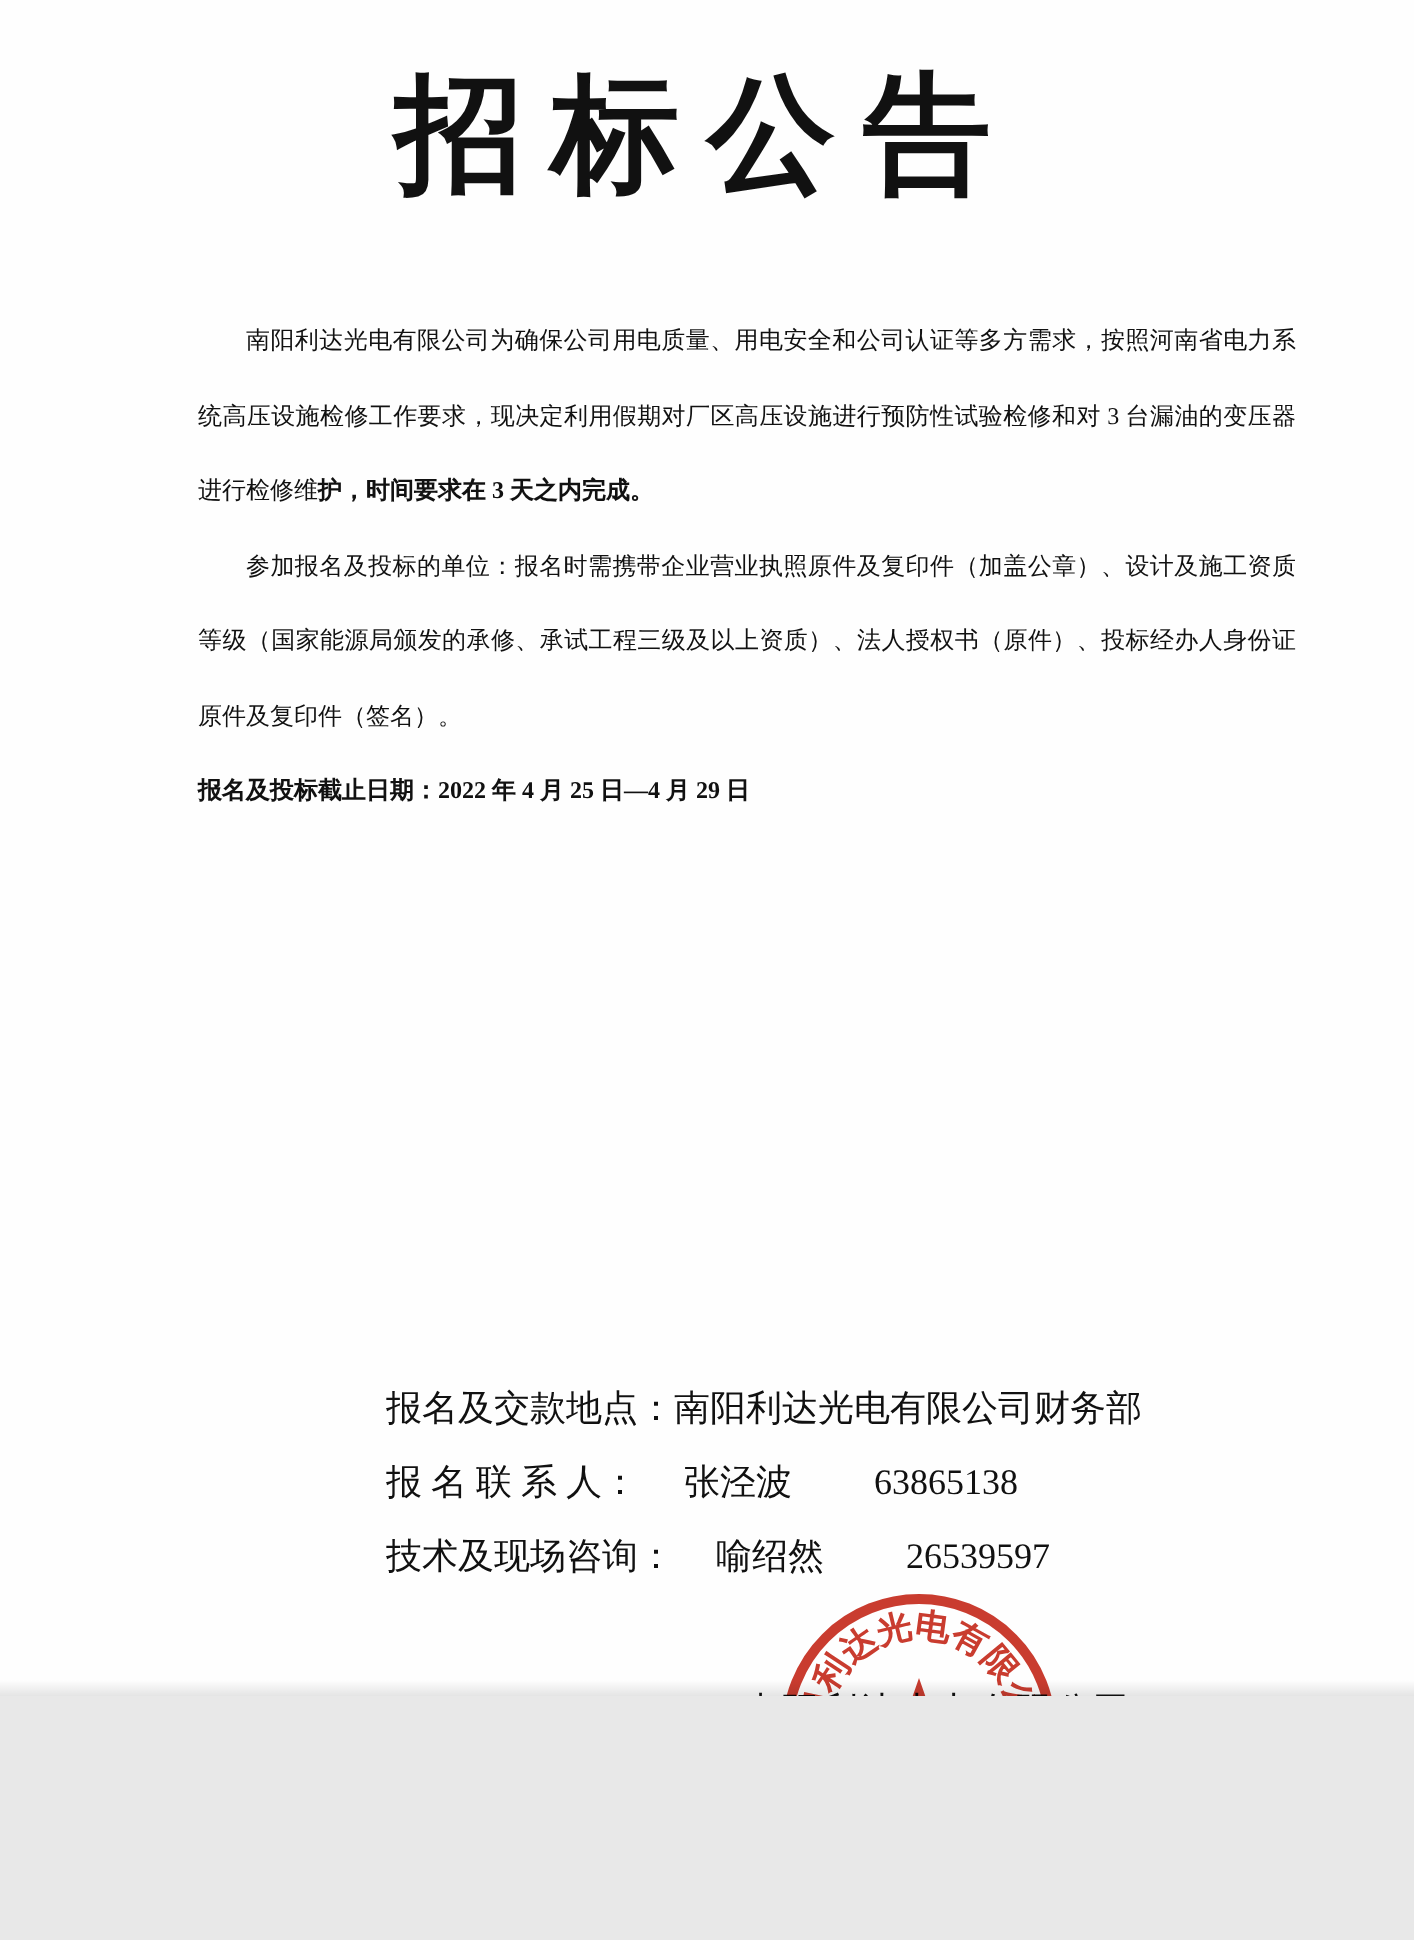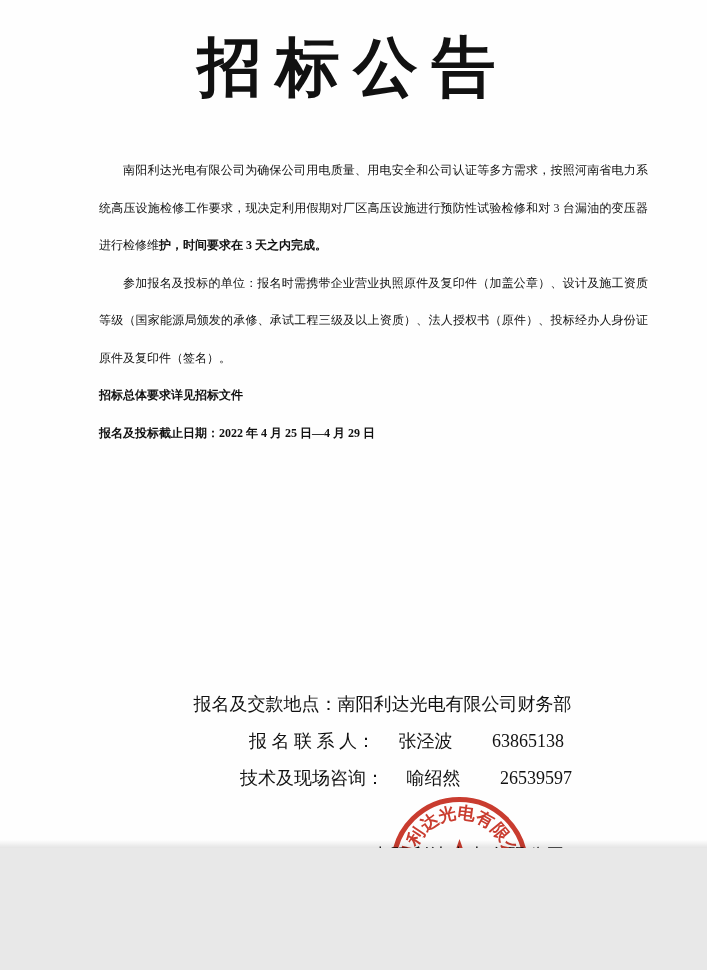--- a/index.html
+++ b/index.html
@@ -17,22 +17,22 @@
     position:absolute; left:99px; width:549px; top:152px;
     font-size:12px; line-height:37.5px; text-align:justify;
   }
   .content p{margin:0; text-indent:2em;}
   .content p.no-indent{text-indent:0;}
   .bold{font-weight:700;}
   .contacts{
     position:absolute; left:193px; top:686px;
     font-size:18px; line-height:37px;
   }
-  .contact-row{height:37px; white-space:nowrap;text-align:center;}
-  .c-label{display:inline-block; min-width:128px;margin-left:47px;}
+  .contact-row{height:37px; white-space:nowrap;}
+  .c-label{display:inline-block; min-width:128px;}
   .c-name{display:inline-block; min-width:57px; margin-left:21px;}
   .c-phone{display:inline-block; margin-left:38px;}
   .sig-company{position:absolute; left:371px; top:843px; font-size:19px; letter-spacing:0.5px;}
   .sig-date{position:absolute; left:387px; top:886px; font-size:19px; letter-spacing:1px;}
   .stamp{
     position:absolute; left:388px; top:794px; width:143px; height:143px;
     mix-blend-mode:multiply; opacity:0.92;
   }
   
   .speck{position:absolute; background:#3a3a3a; border-radius:50%;}
@@ -55,21 +55,20 @@
 </head>
 <body>
 
 <div class="page">
 
   <h1 class="title">招标公告</h1>
 
   <div class="content">
     <p><span>南阳利达光电有限公司为确保公司用电质量、用电安全和公司认证等多方需求，按照河南省电力系统高压设施检修工作要求，现决定利用假期对厂区高压设施进行预防性试验检修和对 3 台漏油的变压器进行检修维</span><span class="bold">护，时间要求在 3 天之内完成。</span></p>
     <p>参加报名及投标的单位：报名时需携带企业营业执照原件及复印件（加盖公章）、设计及施工资质等级（国家能源局颁发的承修、承试工程三级及以上资质）、法人授权书（原件）、投标经办人身份证原件及复印件（签名）。</p>
-    <p class="no-indent bold">招标总体要求详见招标文件</p>
     <p class="no-indent bold">报名及投标截止日期：2022 年 4 月 25 日—4 月 29 日</p>
   </div>
 
   <div class="contacts">
     <div class="contact-row">
       <span>报名及交款地点：</span><span>南阳利达光电有限公司财务部</span>
     </div>
     <div class="contact-row">
       <span class="c-label">报 名 联 系 人：</span><span class="c-name">张泾波</span><span class="c-phone">63865138</span>
     </div>

